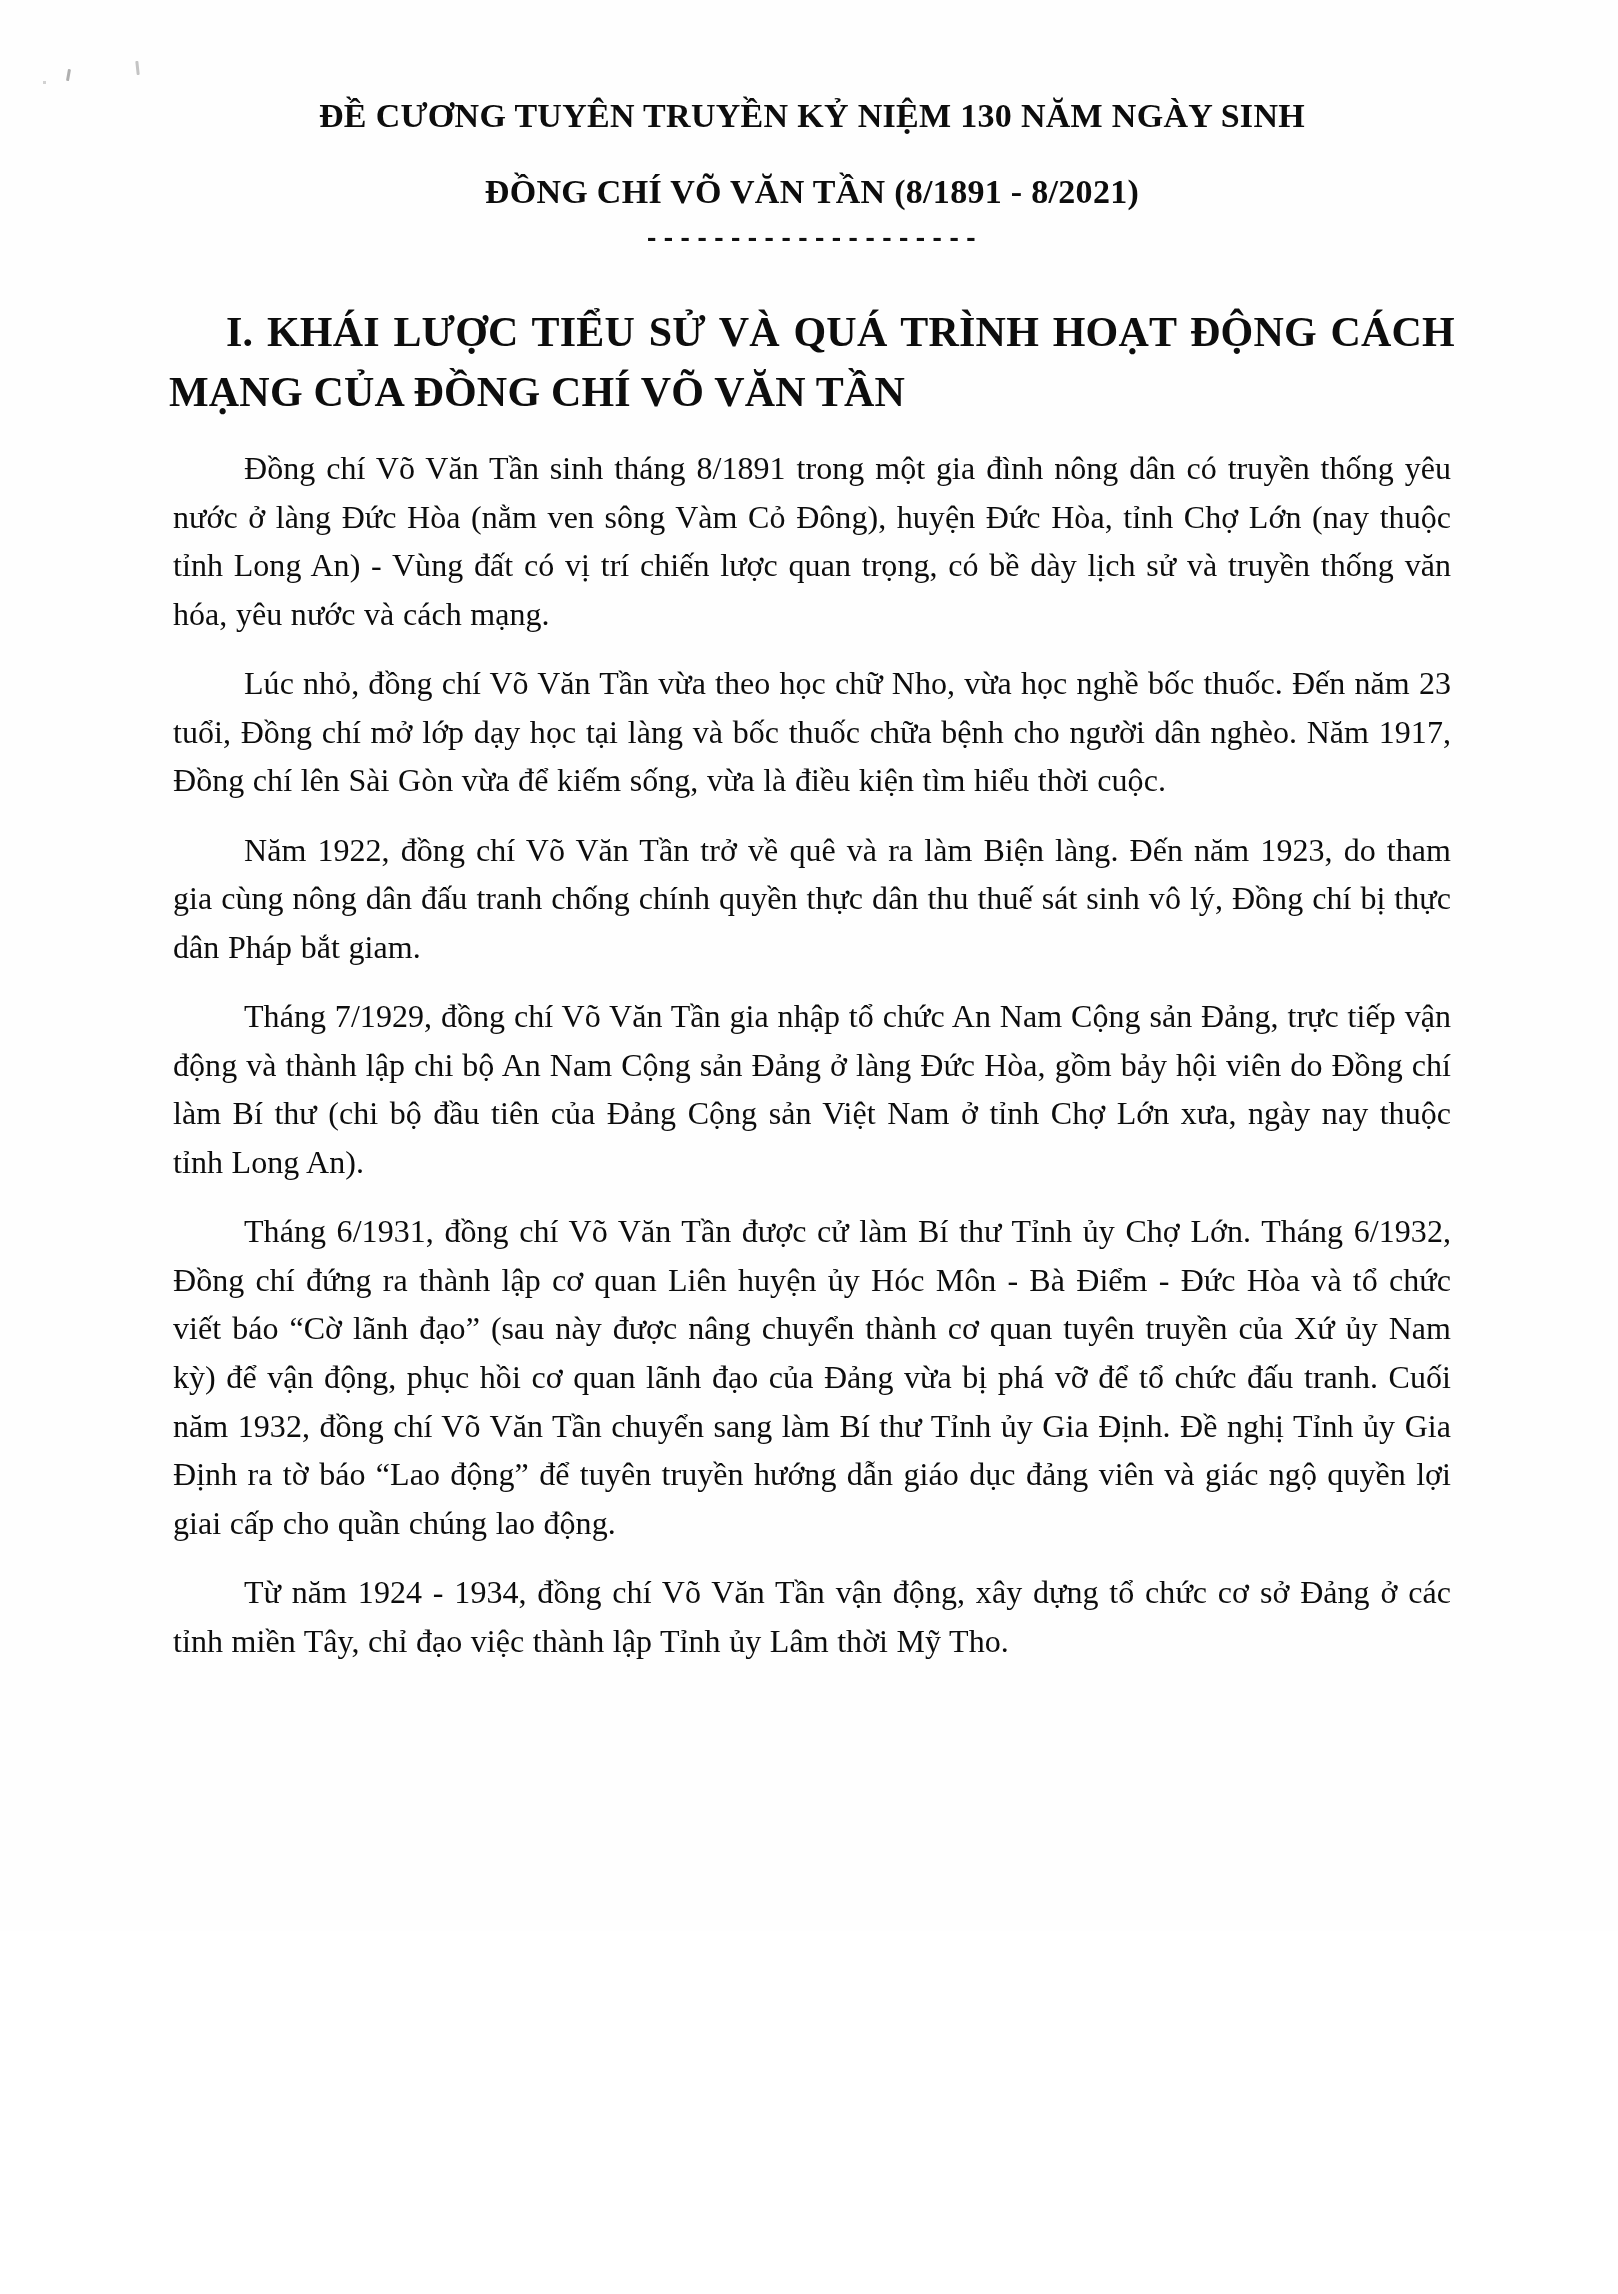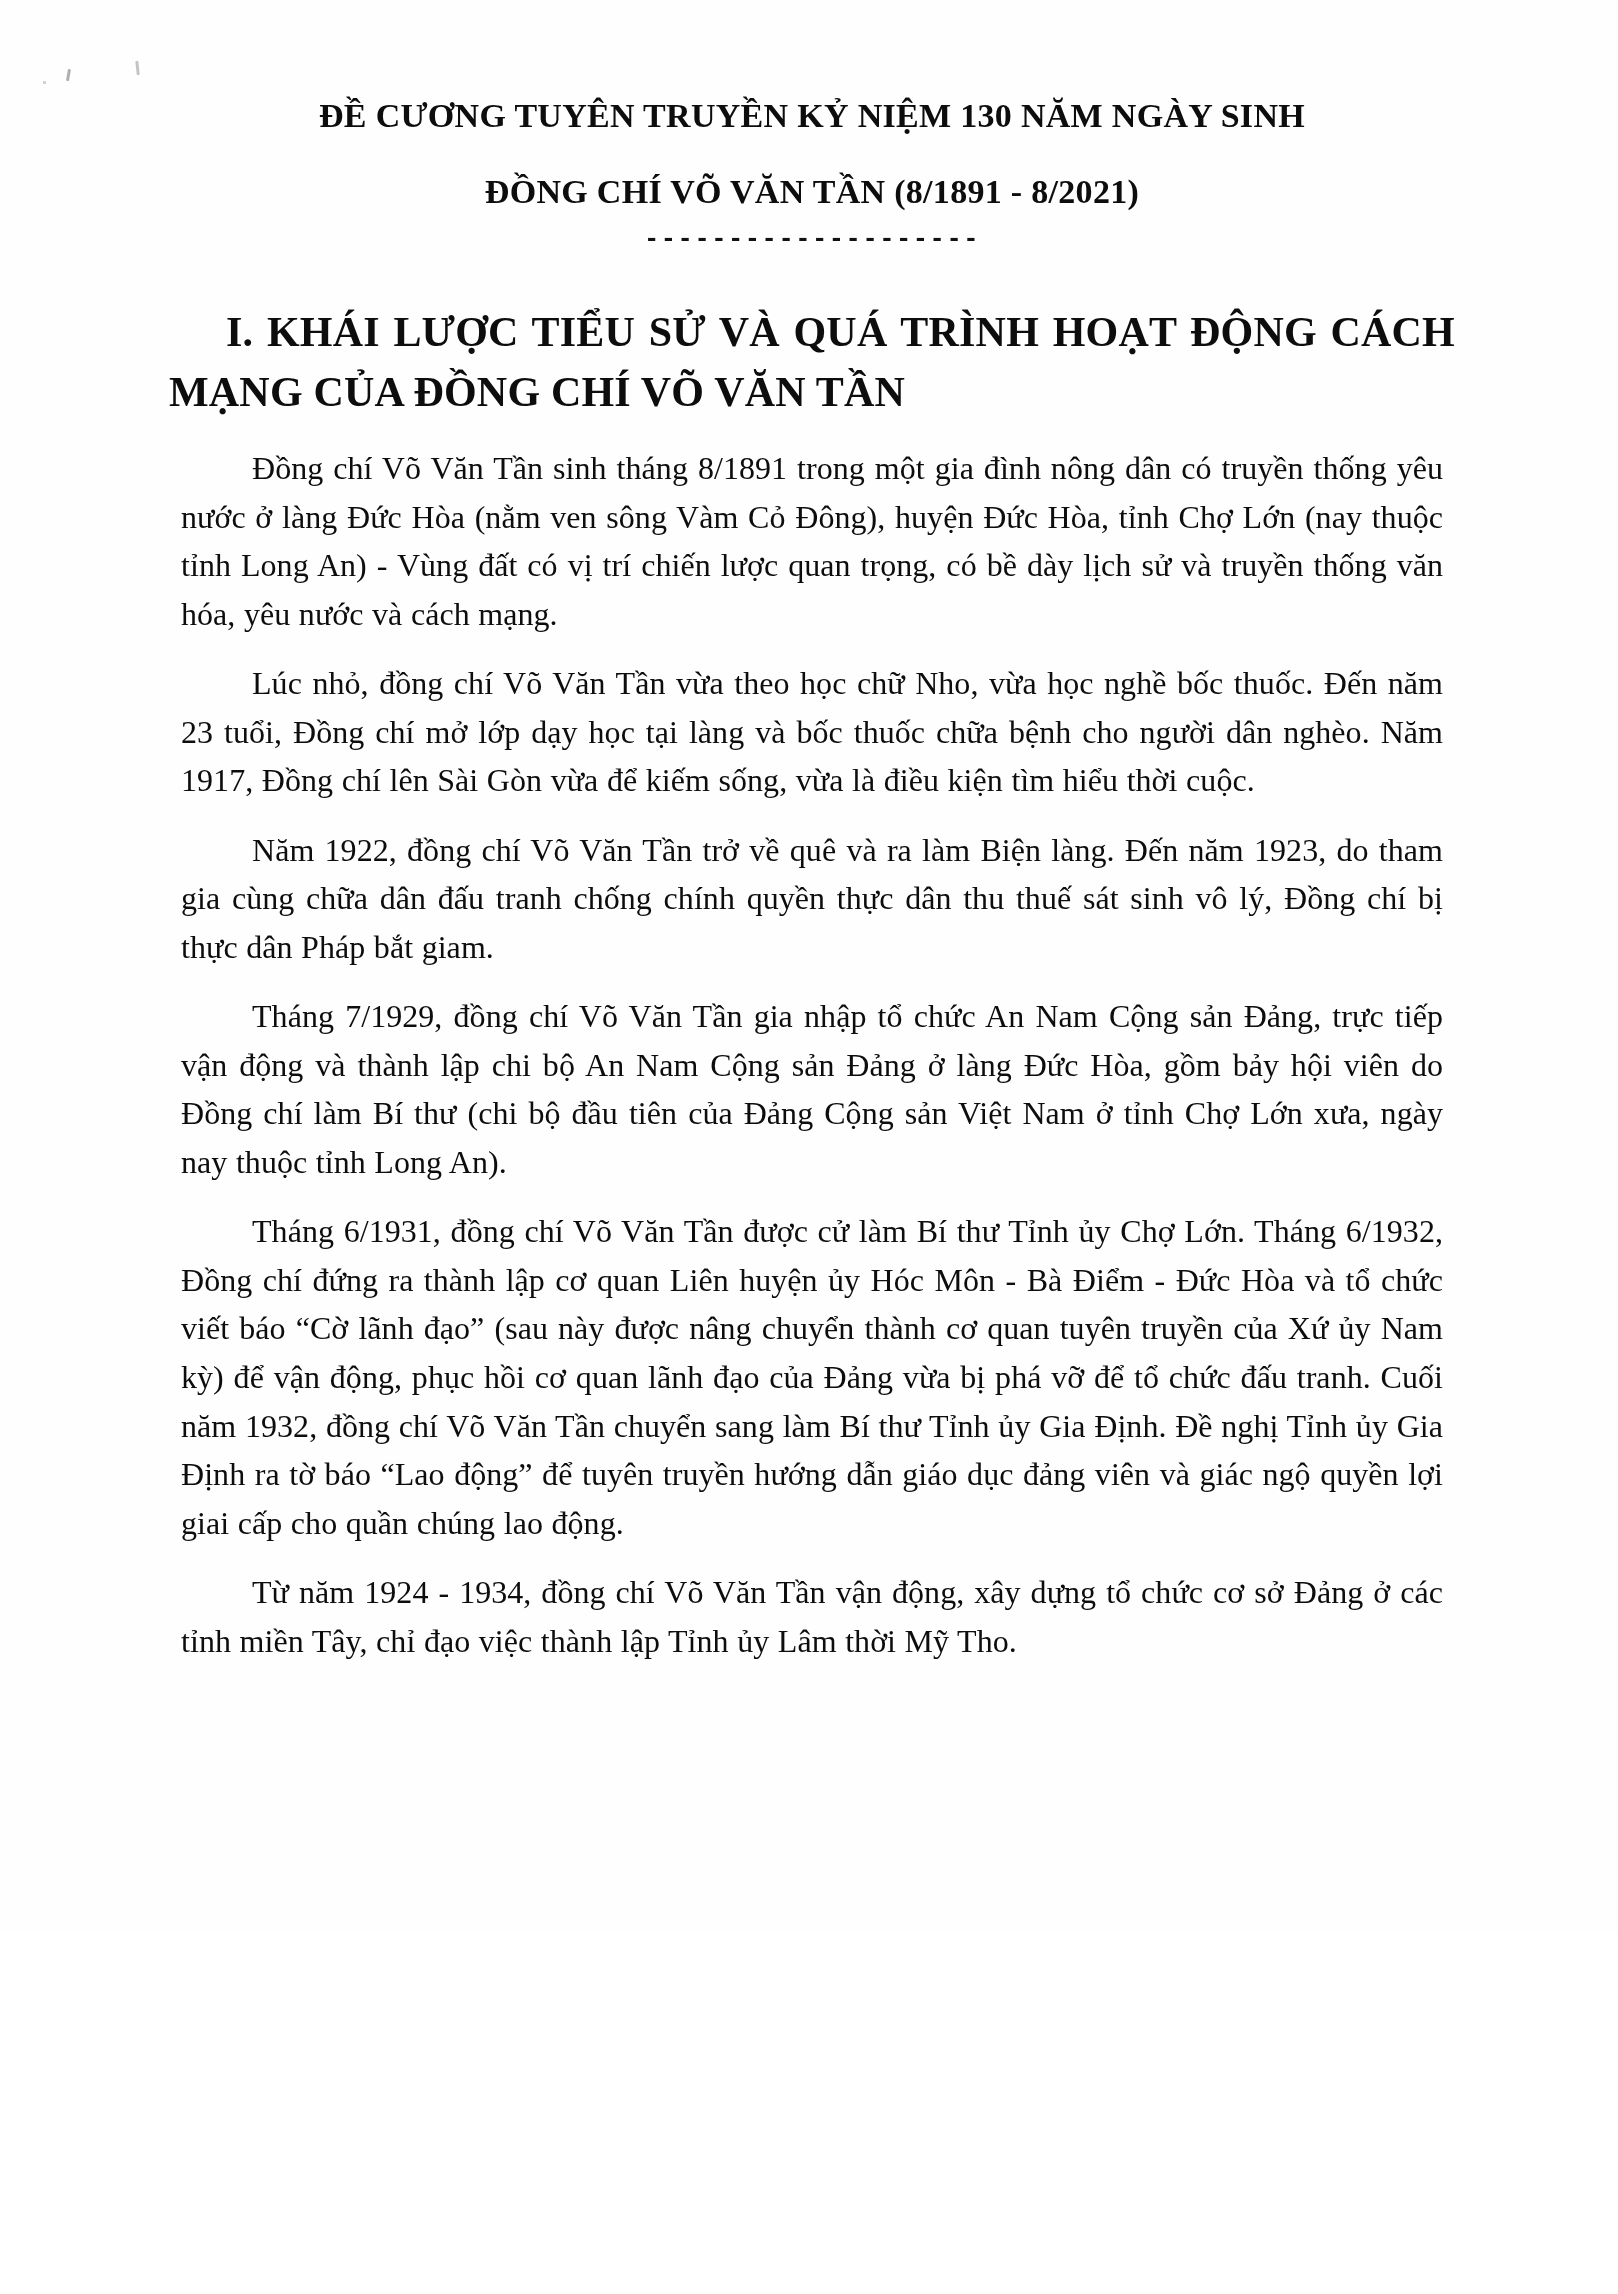--- a/index.html
+++ b/index.html
@@ -67,21 +67,21 @@
     margin-top: 51px;
     text-indent: 57px;
     letter-spacing: 0.2px;
   }
 
   p.body-par {
     font-size: 32px;
     line-height: 1.52;
     text-align: justify;
     text-indent: 71px;
-    margin: 12px;
+    margin: 4px;
     margin-top: 20.6px;
     letter-spacing: 0.05px;
     word-spacing: 0.5px;
   }
   p.body-par:first-of-type {
     margin-top: 21.6px;
   }
 </style>
 </head>
 <body>
@@ -98,20 +98,20 @@
       <span>ĐỀ CƯƠNG TUYÊN TRUYỀN KỶ NIỆM 130 NĂM NGÀY SINH</span>
       <span class="line2">ĐỒNG CHÍ VÕ VĂN TẦN  (8/1891 - 8/2021)</span>
     </h1>
 
     <div class="divider">--------------------</div>
 
     <div class="section-heading">I. KHÁI LƯỢC TIỂU SỬ VÀ QUÁ TRÌNH HOẠT ĐỘNG CÁCH MẠNG CỦA ĐỒNG CHÍ VÕ VĂN TẦN</div>
 
     <p class="body-par">Đồng chí Võ Văn Tần sinh tháng 8/1891 trong một gia đình nông dân có truyền thống yêu nước ở làng Đức Hòa (nằm ven sông Vàm Cỏ Đông), huyện Đức Hòa, tỉnh Chợ Lớn (nay thuộc tỉnh Long An) - Vùng đất có vị trí chiến lược quan trọng, có bề dày lịch sử và truyền thống văn hóa, yêu nước và cách mạng.</p>
     <p class="body-par">Lúc nhỏ, đồng chí Võ Văn Tần vừa theo học chữ Nho, vừa học nghề bốc thuốc. Đến năm 23 tuổi, Đồng chí mở lớp dạy học tại làng và bốc thuốc chữa bệnh cho người dân nghèo. Năm 1917, Đồng chí lên Sài Gòn vừa để kiếm sống, vừa là điều kiện tìm hiểu thời cuộc.</p>
-    <p class="body-par">Năm 1922, đồng chí Võ Văn Tần trở về quê và ra làm Biện làng. Đến năm 1923, do tham gia cùng chữa dân đấu tranh chống chính quyền thực dân thu thuế sát sinh vô lý, Đồng chí bị thực dân Pháp bắt giam.</p>
+    <p class="body-par">Năm 1922, đồng chí Võ Văn Tần trở về quê và ra làm Biện làng. Đến năm 1923, do tham gia cùng nông dân đấu tranh chống chính quyền thực dân thu thuế sát sinh vô lý, Đồng chí bị thực dân Pháp bắt giam.</p>
     <p class="body-par">Tháng 7/1929, đồng chí Võ Văn Tần gia nhập tổ chức An Nam Cộng sản Đảng, trực tiếp vận động và thành lập chi bộ An Nam Cộng sản Đảng ở làng Đức Hòa, gồm bảy hội viên do Đồng chí làm Bí thư (chi bộ đầu tiên của Đảng Cộng sản Việt Nam ở tỉnh Chợ Lớn xưa, ngày nay thuộc tỉnh Long An).</p>
     <p class="body-par">Tháng 6/1931, đồng chí Võ Văn Tần được cử làm Bí thư Tỉnh ủy Chợ Lớn. Tháng 6/1932, Đồng chí đứng ra thành lập cơ quan Liên huyện ủy Hóc Môn - Bà Điểm - Đức Hòa và tổ chức viết báo “Cờ lãnh đạo” (sau này được nâng chuyển thành cơ quan tuyên truyền của Xứ ủy Nam kỳ) để vận động, phục hồi cơ quan lãnh đạo của Đảng vừa bị phá vỡ để tổ chức đấu tranh. Cuối năm 1932, đồng chí Võ Văn Tần chuyển sang làm Bí thư Tỉnh ủy Gia Định. Đề nghị Tỉnh ủy Gia Định ra tờ báo “Lao động” để tuyên truyền hướng dẫn giáo dục đảng viên và giác ngộ quyền lợi giai cấp cho quần chúng lao động.</p>
     <p class="body-par">Từ năm 1924 - 1934, đồng chí Võ Văn Tần vận động, xây dựng tổ chức cơ sở Đảng ở các tỉnh miền Tây, chỉ đạo việc thành lập Tỉnh ủy Lâm thời Mỹ Tho.</p>
 
   </div>
 </div>
 
 
 </body></html>

